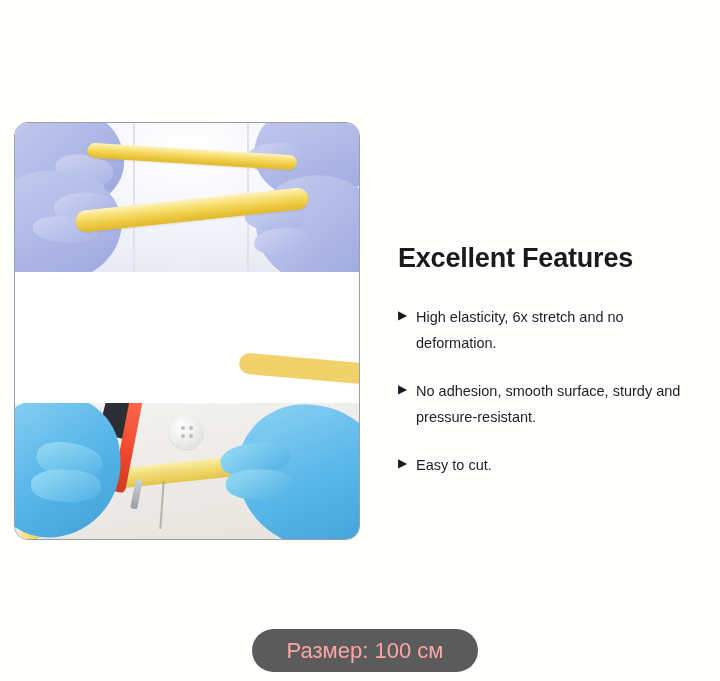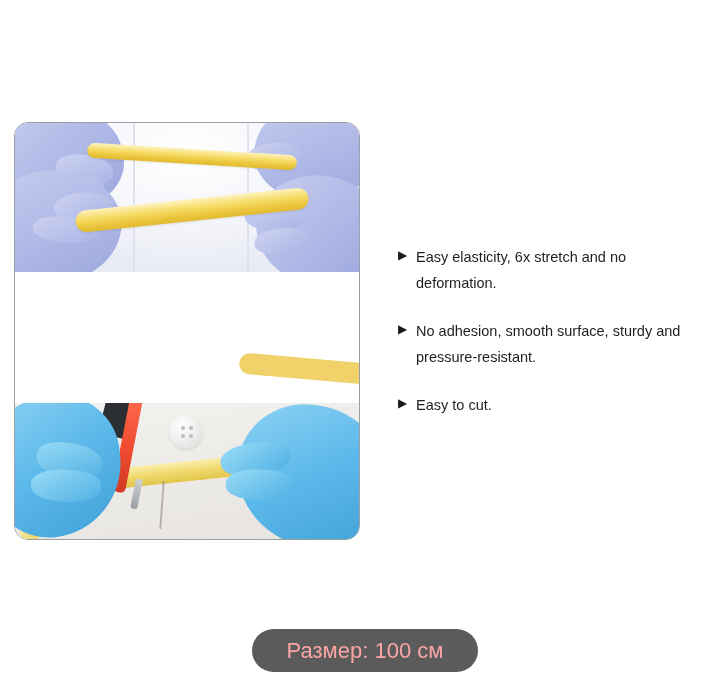--- a/index.html
+++ b/index.html
@@ -297,24 +297,25 @@
       <div class="gb-finger" style="left:44px;top:74px;width:70px;height:32px;transform:rotate(8deg)"></div>
     </div>
     <div class="glove-b gb-right">
       <div class="gb-finger" style="left:-18px;top:44px;width:70px;height:32px;transform:rotate(-14deg)"></div>
       <div class="gb-finger" style="left:-10px;top:70px;width:66px;height:30px;transform:rotate(-6deg)"></div>
     </div>
   </div>
 </div>
 
 <div id="features">
+  <h1 id="features-heading">Excellent Features</h1>
 
   <div class="feature-item">
     <span class="feature-marker">▶</span>
-    <span class="feature-text">Easy elasticity, 6x stretch and no deformation.</span>
+    <span class="feature-text">High elasticity, 6x stretch and no deformation.</span>
   </div>
 
   <div class="feature-item">
     <span class="feature-marker">▶</span>
     <span class="feature-text">No adhesion, smooth surface, sturdy and pressure-resistant.</span>
   </div>
 
   <div class="feature-item">
     <span class="feature-marker">▶</span>
     <span class="feature-text">Easy to cut.</span>

